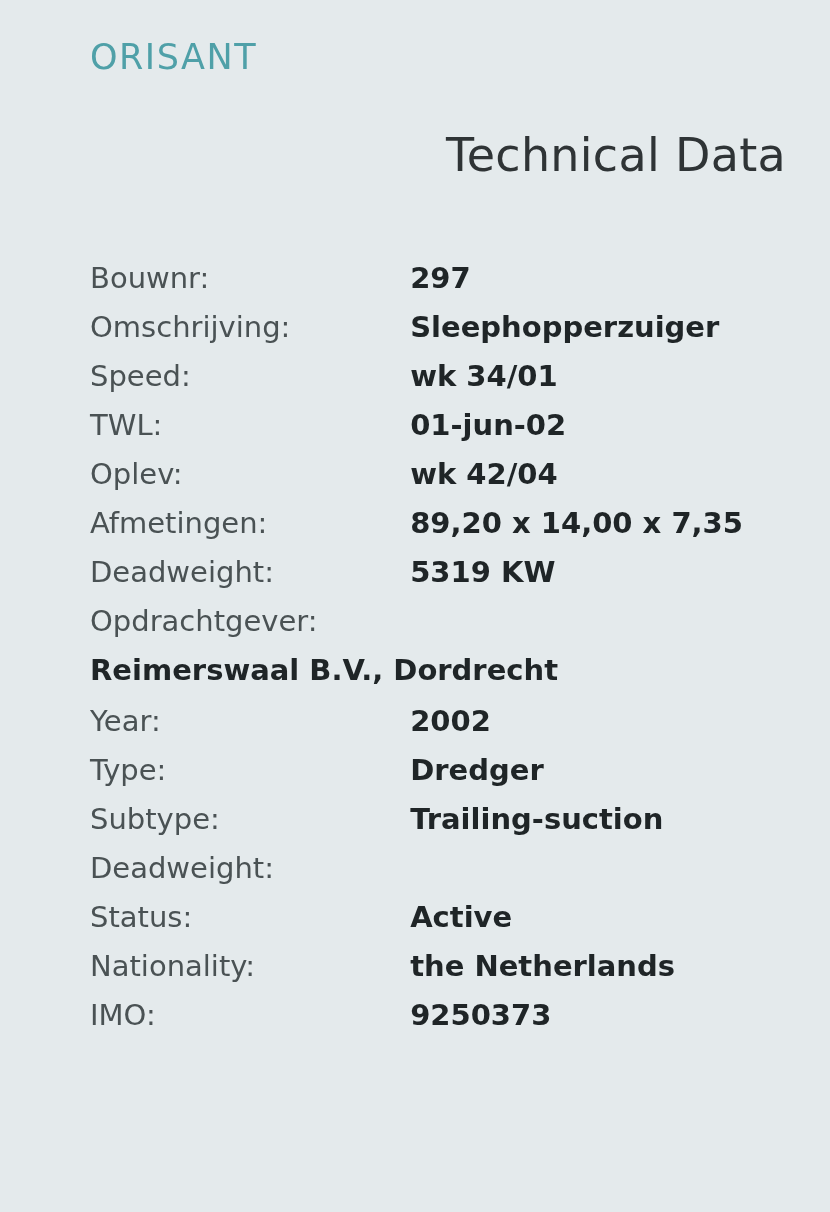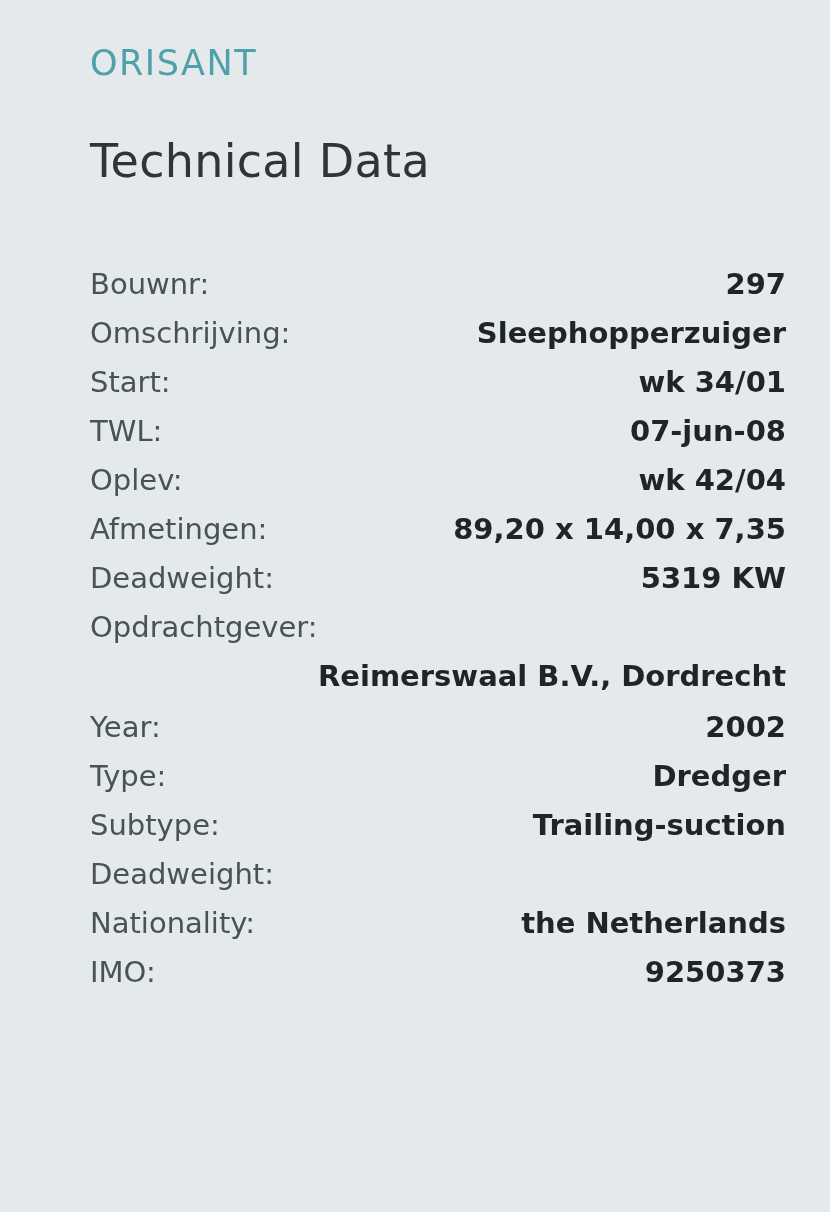--- a/index.html
+++ b/index.html
@@ -11,36 +11,37 @@
     height: 1212px;
     background: #e4eaec;
     font-family: "DejaVu Sans", "Liberation Sans", sans-serif;
     overflow: hidden;
   }
   .page {
     position: relative;
     width: 830px;
     height: 1212px;
     box-sizing: border-box;
-    padding: 18px 44px 0 90px;
+    padding: 12px 44px 0 90px;
   }
   .brand {
     font-size: 35px;
     letter-spacing: 1.5px;
     color: #4fa0a8;
     font-weight: 400;
     padding-top: 24px;
     line-height: 1.2;
   }
   .page-title {
     font-size: 46px;
     color: #2f3436;
     font-weight: 400;
     margin-top: 50px;
     letter-spacing: 0.3px;
+    text-align: right;
   }
   .spec-table {
     margin-top: 72px;
     width: 100%;
     border-collapse: collapse;
   }
   .spec-table td {
     padding: 0;
     vertical-align: baseline;
     line-height: 49px;
@@ -51,28 +52,26 @@
     font-size: 29px;
     color: #4a5254;
     font-weight: 400;
     white-space: nowrap;
     width: 46%;
   }
   .spec-value {
     font-size: 29px;
     color: #1f2527;
     font-weight: 700;
-    text-align: right;
     white-space: nowrap;
   }
   tr.wrapped .spec-label {
     width: 100%;
   }
   tr.wrapped-value .spec-value {
-    text-align: right;
   }
   .wrapped-value td {
     padding-bottom: 2px;
   }
 </style>
 </head>
 <body>
 
 <div class="page">
 
@@ -84,26 +83,26 @@
     <tbody>
         <tr>
           <td class="spec-label">Bouwnr:</td>
           <td class="spec-value">297</td>
         </tr>
         <tr>
           <td class="spec-label">Omschrijving:</td>
           <td class="spec-value">Sleephopperzuiger</td>
         </tr>
         <tr>
-          <td class="spec-label">Start:</td>
+          <td class="spec-label">Speed:</td>
           <td class="spec-value">wk 34/01</td>
         </tr>
         <tr>
           <td class="spec-label">TWL:</td>
-          <td class="spec-value">07-jun-08</td>
+          <td class="spec-value">01-jun-02</td>
         </tr>
         <tr>
           <td class="spec-label">Oplev:</td>
           <td class="spec-value">wk 42/04</td>
         </tr>
         <tr>
           <td class="spec-label">Afmetingen:</td>
           <td class="spec-value">89,20 x 14,00 x 7,35</td>
         </tr>
         <tr>
@@ -126,20 +125,24 @@
         </tr>
         <tr>
           <td class="spec-label">Subtype:</td>
           <td class="spec-value">Trailing-suction</td>
         </tr>
         <tr>
           <td class="spec-label">Deadweight:</td>
           <td class="spec-value"></td>
         </tr>
         <tr>
+          <td class="spec-label">Status:</td>
+          <td class="spec-value">Active</td>
+        </tr>
+        <tr>
           <td class="spec-label">Nationality:</td>
           <td class="spec-value">the Netherlands</td>
         </tr>
         <tr>
           <td class="spec-label">IMO:</td>
           <td class="spec-value">9250373</td>
         </tr>
       </tbody>
   </table>
 

